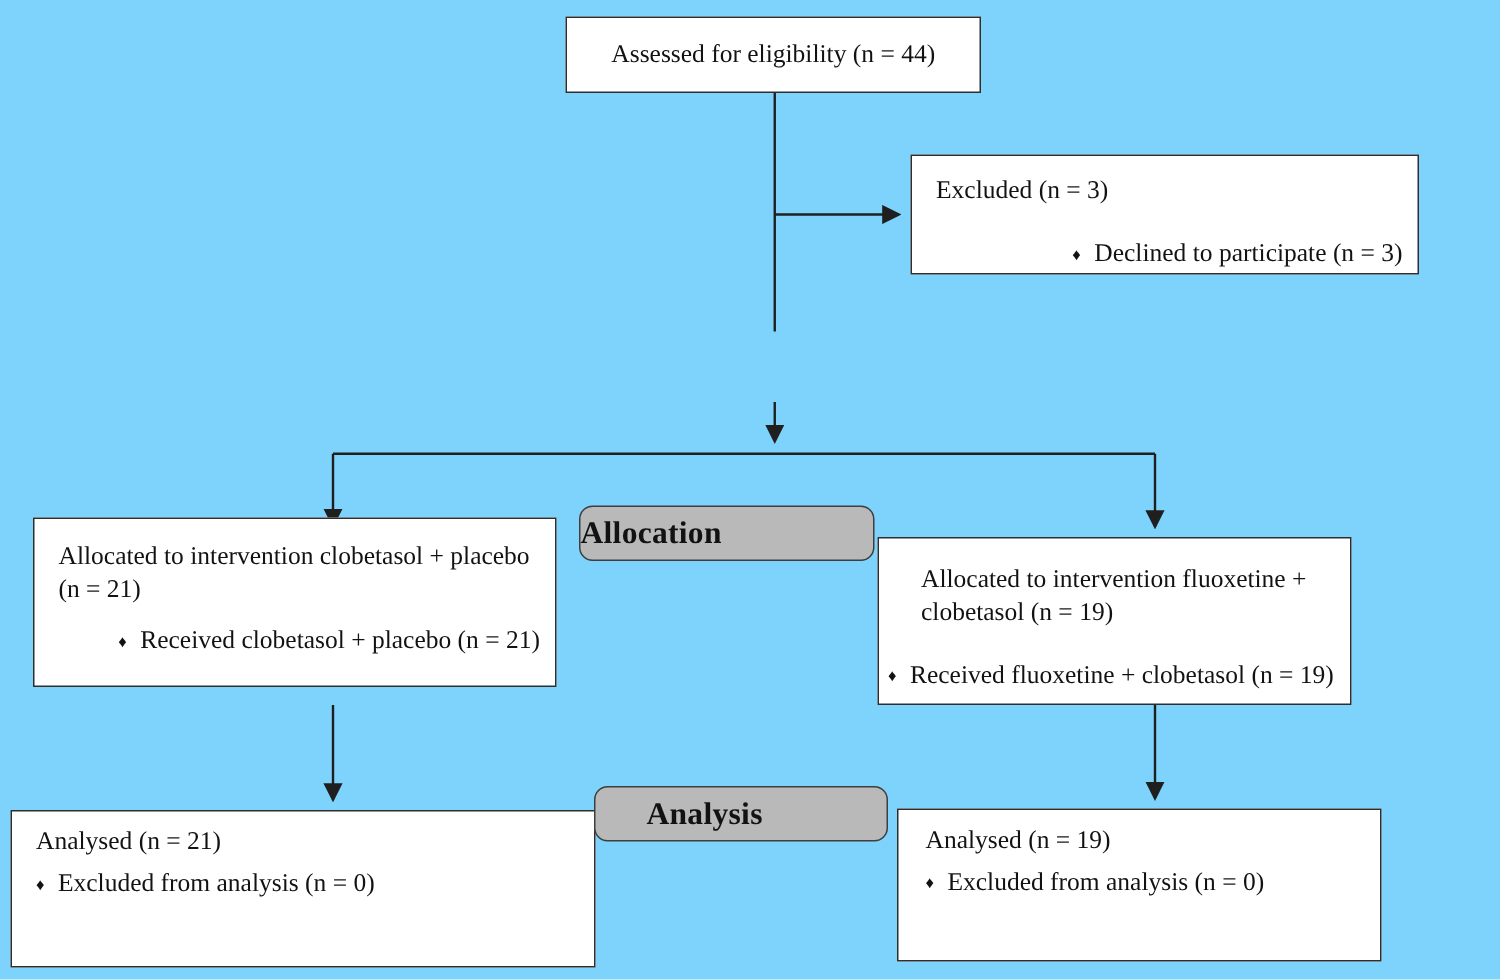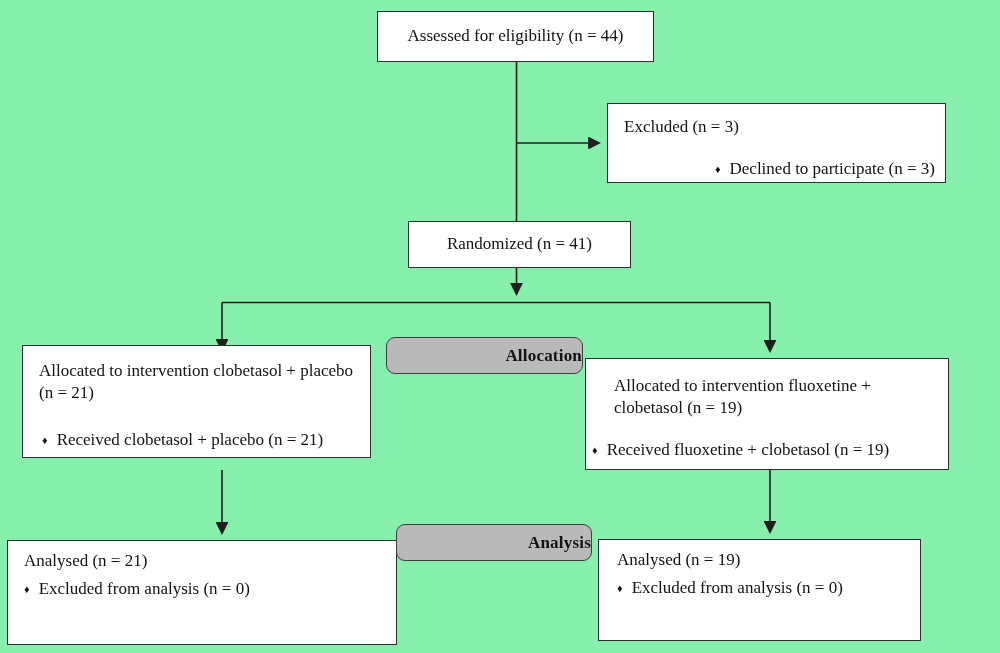--- a/index.html
+++ b/index.html
@@ -1,20 +1,20 @@
 <!DOCTYPE html>
 <html style="--stage-fill: #b9b9b9; --border: #2e2e2e; --line: #1f1f1f; --text: #121212;"><head>
 <meta charset="utf-8">
 <style>
   html, body { margin: 0; padding: 0; background: #ffffff; }
   .canvas {
     position: relative;
     width: 1000px;
     height: 653px;
-    background: #86efac;
+    background: #7dd3fc;
     font-family: "Liberation Serif", "DejaVu Serif", serif;
     color: var(--text, #121212);
     overflow: hidden;
   }
   .connectors {
     position: absolute;
     left: 0; top: 0;
     z-index: 1;
   }
   .connectors line { stroke: var(--line, #1f1f1f); stroke-width: 1.6; }
@@ -34,40 +34,40 @@
     justify-content: center;
     text-align: center;
   }
   .stage {
     position: absolute;
     background: var(--stage-fill, #b9b9b9);
     border: 1.8px solid #3e3e3e;
     border-radius: 9px;
     display: flex;
     align-items: center;
-    justify-content: flex-end;
+    justify-content: flex-start;
     font-weight: bold;
-    font-size: 17px;
+    font-size: 21px;
     letter-spacing: 0.2px;
     z-index: 3;
     box-sizing: border-box;
   }
   .title { display: block; }
   .bullet { display: block; white-space: nowrap; }
   .diamond {
     font-size: 11px;
     margin-right: 9px;
     position: relative;
     top: -1px;
   }
   
   #excluded { padding: 12px 10px 0 16px; }
   #excluded .bullet { margin-top: 20px; padding-left: 9px; text-align: right; }
   #alloc-left { padding: 14px 10px 0 16px; }
-  #alloc-left .bullet { margin-top: 24px; padding-left: 3px; }
+  #alloc-left .bullet { margin-top: 11px; padding-left: 3px; text-align: right; }
   #alloc-right { padding: 16px 8px 0 6px; }
   #alloc-right .title { padding-left: 22px; }
   #alloc-right .bullet { margin-top: 19px; }
   #analysed-left { padding: 9px 10px 0 16px; }
   #analysed-left .bullet { margin-top: 6px; }
   #analysed-right { padding: 9px 10px 0 18px; }
   #analysed-right .bullet { margin-top: 6px; }
 </style>
 </head>
 <body>
@@ -92,30 +92,27 @@
 
   <div class="box center" id="assessed" style="left:377px; top:11px; width:277px; height:51px;">
     <span>Assessed for eligibility (n = 44)</span>
   </div>
 
   <div class="box" id="excluded" style="left:607px; top:103px; width:339px; height:80px;">
     <span class="title">Excluded (n = 3)</span>
     <span class="bullet"><span class="diamond">♦</span><span>Declined to participate (n = 3)</span></span>
   </div>
 
-  <div class="box center" id="randomized" style="left:408px; top:221px; width:223px; height:47px;">
-    <span>Randomized (n = 41)</span>
-  </div>
 
   <div class="box" id="alloc-left" style="left:22px; top:345px; width:349px; height:113px;">
     <span class="title">Allocated to intervention clobetasol + placebo (n = 21)</span>
     <span class="bullet"><span class="diamond">♦</span><span>Received clobetasol + placebo (n = 21)</span></span>
   </div>
 
-  <div class="box" id="alloc-right" style="left:585px; top:358px; width:364px; height:112px;">
+  <div class="box" id="alloc-right" style="left:585px; top:358px; width:316px; height:112px;">
     <span class="title">Allocated to intervention fluoxetine + clobetasol (n = 19)</span>
     <span class="bullet"><span class="diamond">♦</span><span>Received fluoxetine + clobetasol (n = 19)</span></span>
   </div>
 
   <div class="stage" id="stage-allocation" style="left:386px; top:337px; width:197px; height:37px;">
     <span>Allocation</span>
   </div>
 
   <div class="box" id="analysed-left" style="left:7px; top:540px; width:390px; height:105px;">
     <span class="title">Analysed (n = 21)</span>

